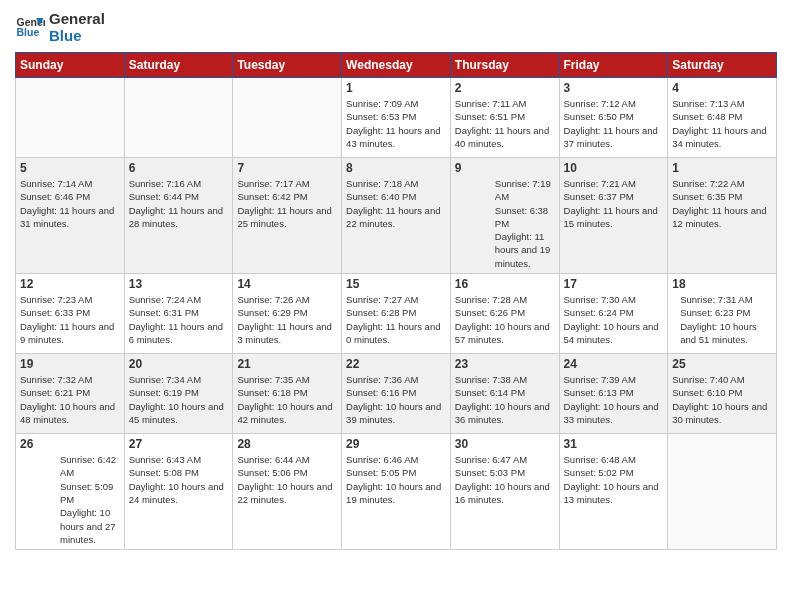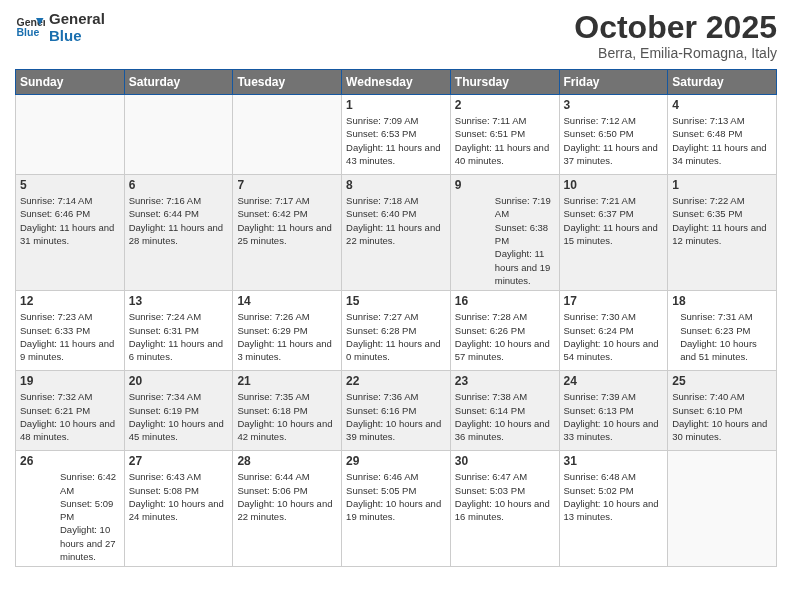--- a/index.html
+++ b/index.html
@@ -41,21 +41,21 @@
     .subtitle {
       font-size: 14px;
       color: #555;
     }
     .calendar {
       width: 100%;
       border-collapse: collapse;
       border: 1px solid #ccc;
     }
     .calendar th {
-      background-color: #737373;
+      background-color: #b91c1c;
       color: #fff;
       font-size: 12px;
       font-weight: bold;
       padding: 5px 4px;
       text-align: left;
       border: 1px solid #1557a0;
     }
     .calendar td {
       vertical-align: top;
       border: 1px solid #ccc;
@@ -92,24 +92,20 @@
     <div class="logo">
       <svg class="logo-icon" viewBox="0 0 40 40">
         <text x="2" y="18" font-size="14" font-weight="bold" fill="#333">General</text>
         <text x="2" y="32" font-size="14" font-weight="bold" fill="#1a6faf">Blue</text>
         <polygon points="28,8 38,8 33,18" fill="#1a6faf"></polygon>
       </svg>
       <div>
         <div style="font-size:15px;font-weight:bold;color:#333;">General</div>
         <div style="font-size:15px;font-weight:bold;color:#1a6faf;">Blue</div>
       </div>
-    </div>
-    <div class="title-block">
-      <div class="month-title">October 2025</div>
-      <div class="subtitle">Berra, Emilia-Romagna, Italy</div>
     </div>
   </div>
 
   <table class="calendar">
     <thead>
       <tr>
         <th>Sunday</th>
         <th>Saturday</th>
         <th>Tuesday</th>
         <th>Wednesday</th>

